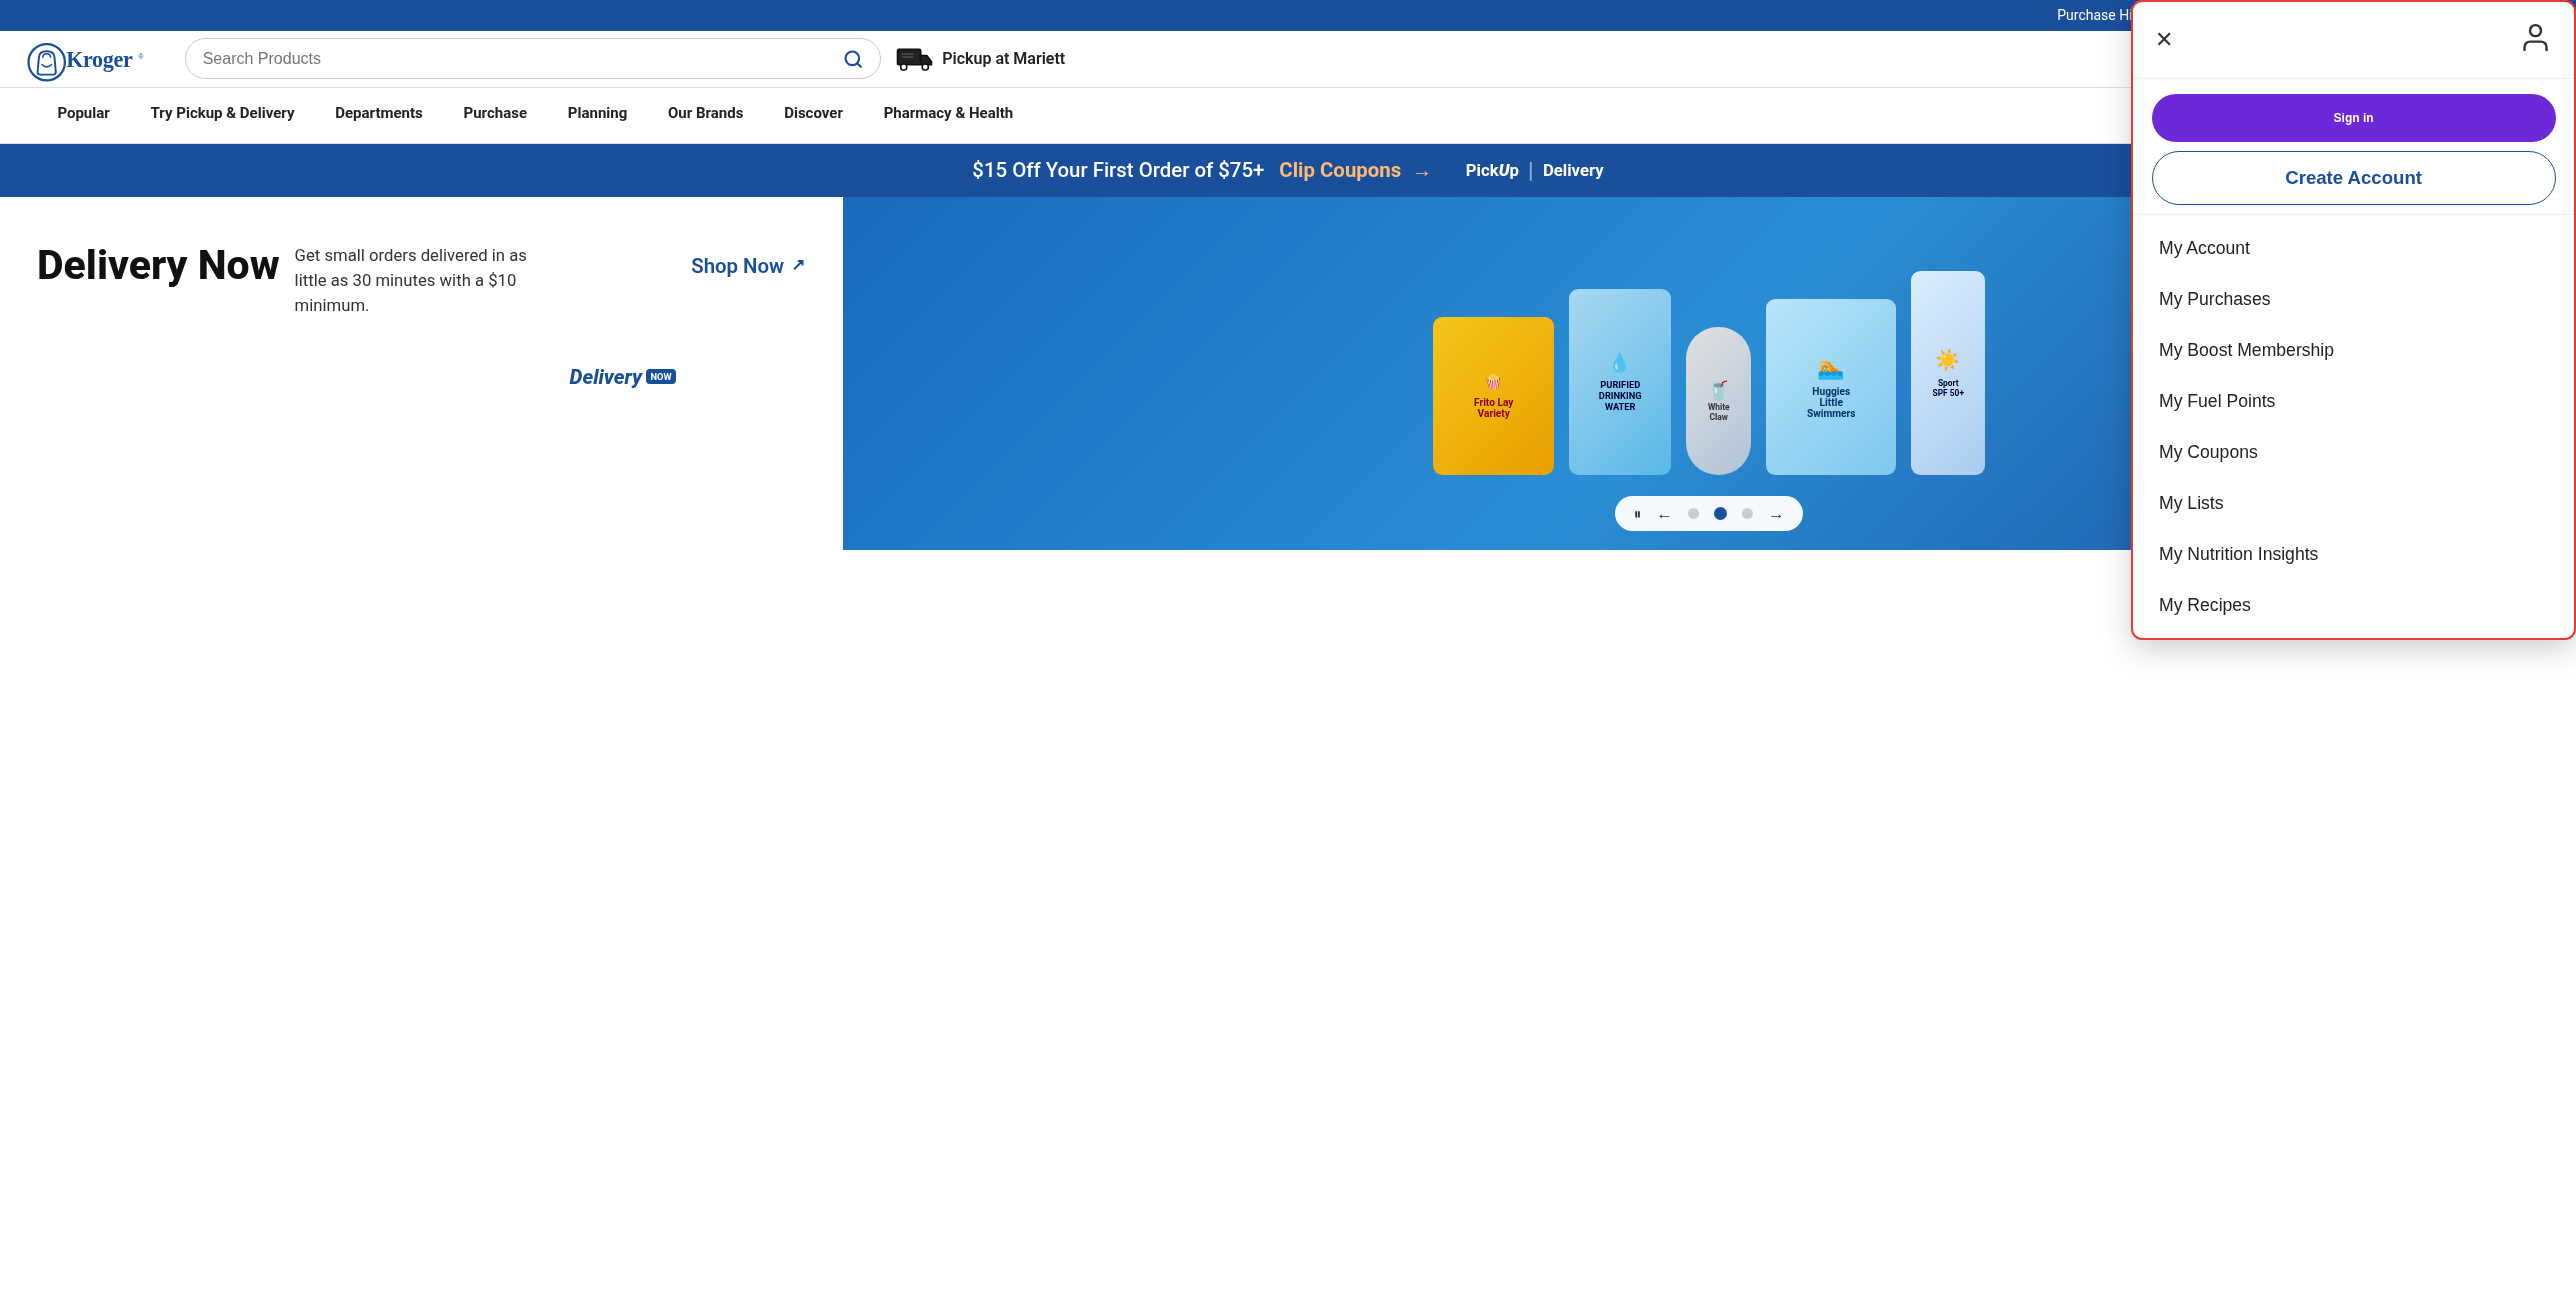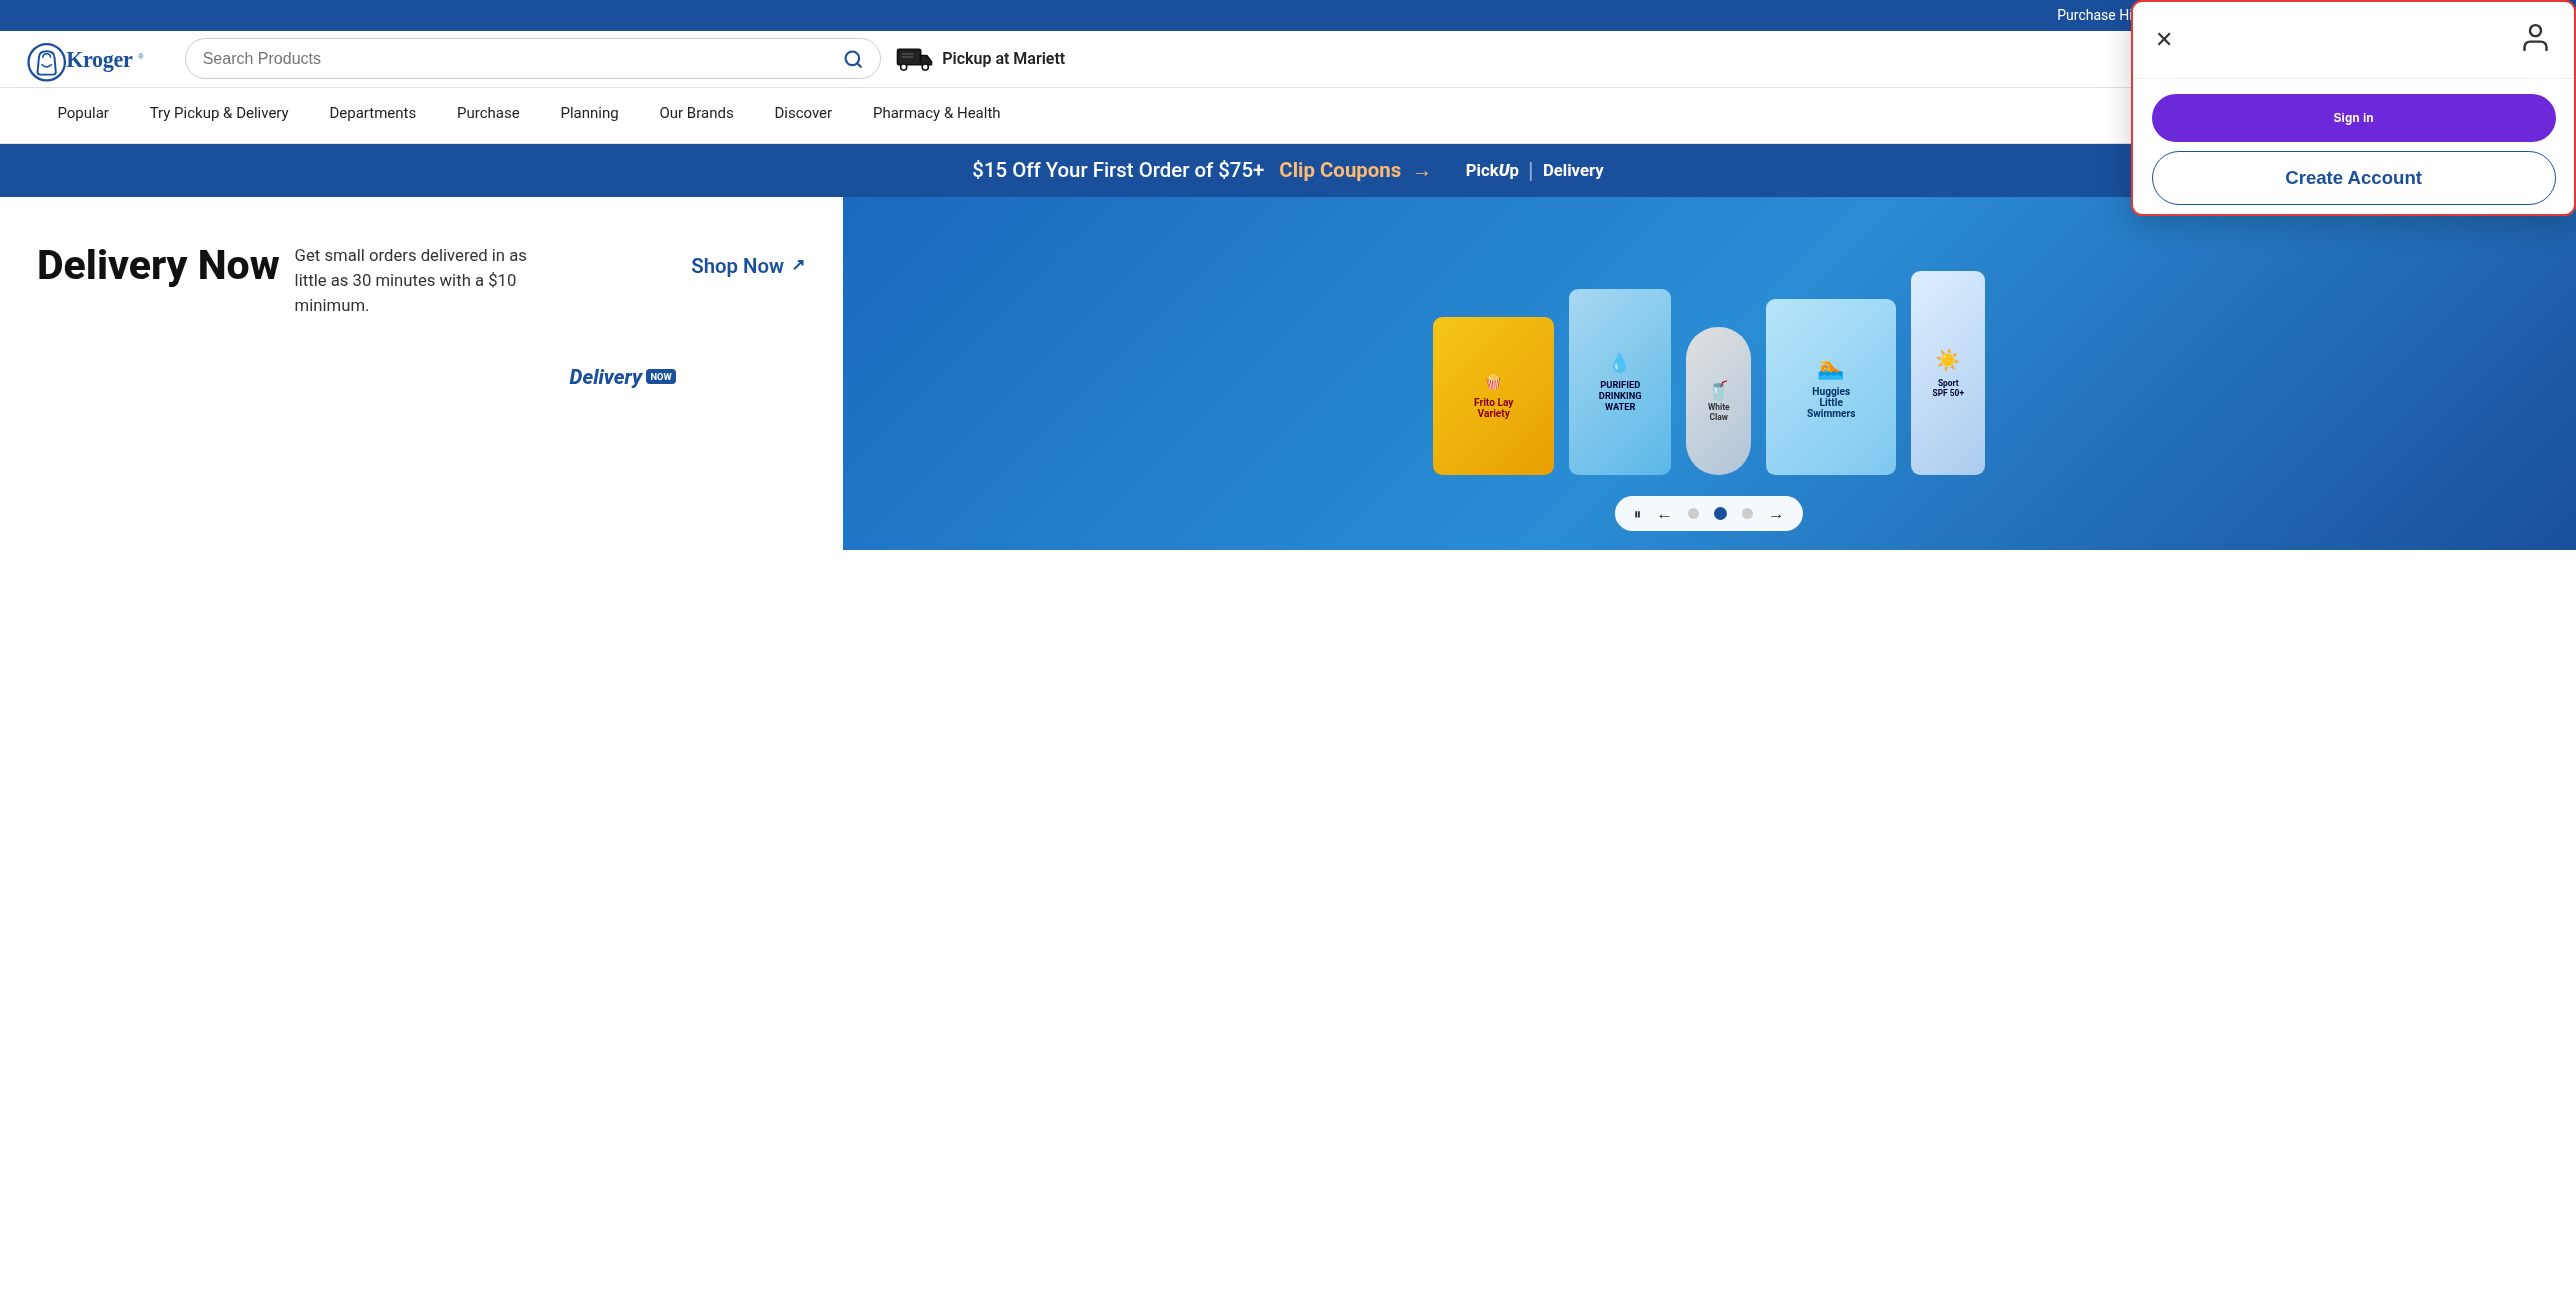--- a/index.html
+++ b/index.html
@@ -104,21 +104,21 @@
       background: #fff;
       gap: 0;
     }
     .nav-item {
       padding: 16.7px 20.4px;
       font-size: 15px;
       color: #222;
       cursor: pointer;
       white-space: nowrap;
       line-height: 1.3;
-      font-weight: 400;
+      font-weight: 700;
       border-bottom: 2.8px solid transparent;
     }
 
     
     .promo-banner {
       background: #1a4f9c;
       color: #fff;
       display: flex;
       align-items: center;
       justify-content: center;
@@ -476,14 +476,24 @@
         <path d="M20 21v-2a4 4 0 0 0-4-4H8a4 4 0 0 0-4 4v2"></path>
         <circle cx="12" cy="7" r="4"></circle>
       </svg>
     </span>
   </div>
 
   <button class="sign-in-btn">Sign in</button>
 
   <button class="create-account-btn">Create Account</button>
 
+  <div class="dropdown-menu-items">
+    <button class="dropdown-menu-item">My Account</button>
+    <button class="dropdown-menu-item">My Purchases</button>
+    <button class="dropdown-menu-item">My Boost Membership</button>
+    <button class="dropdown-menu-item">My Fuel Points</button>
+    <button class="dropdown-menu-item">My Coupons</button>
+    <button class="dropdown-menu-item">My Lists</button>
+    <button class="dropdown-menu-item">My Nutrition Insights</button>
+    <button class="dropdown-menu-item">My Recipes</button>
+  </div>
 </div>
 
 
 </body></html>

